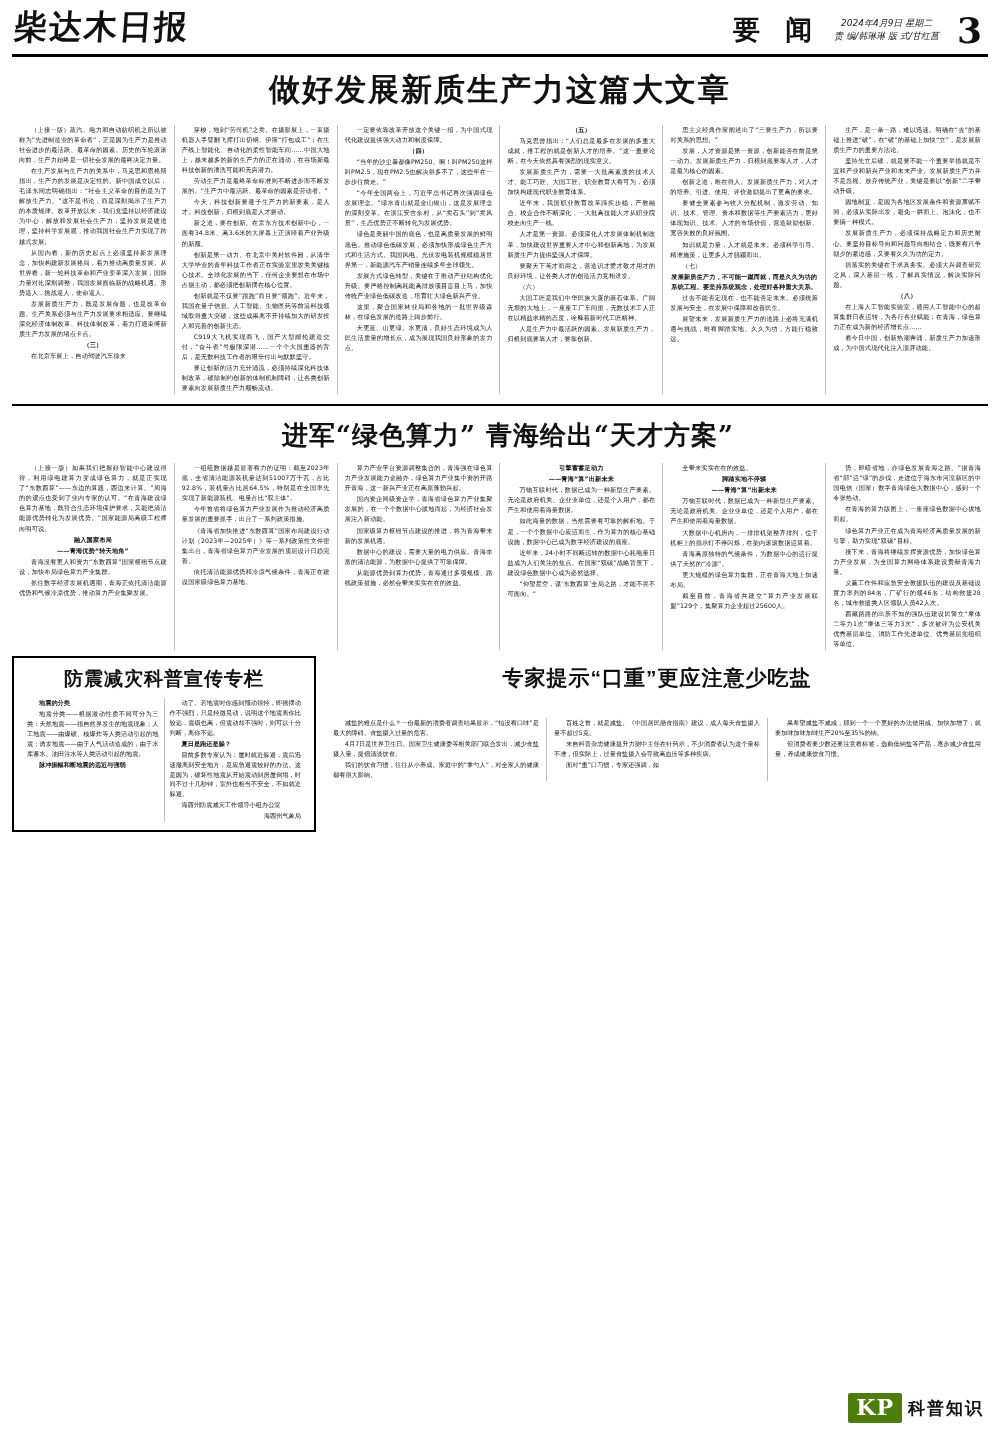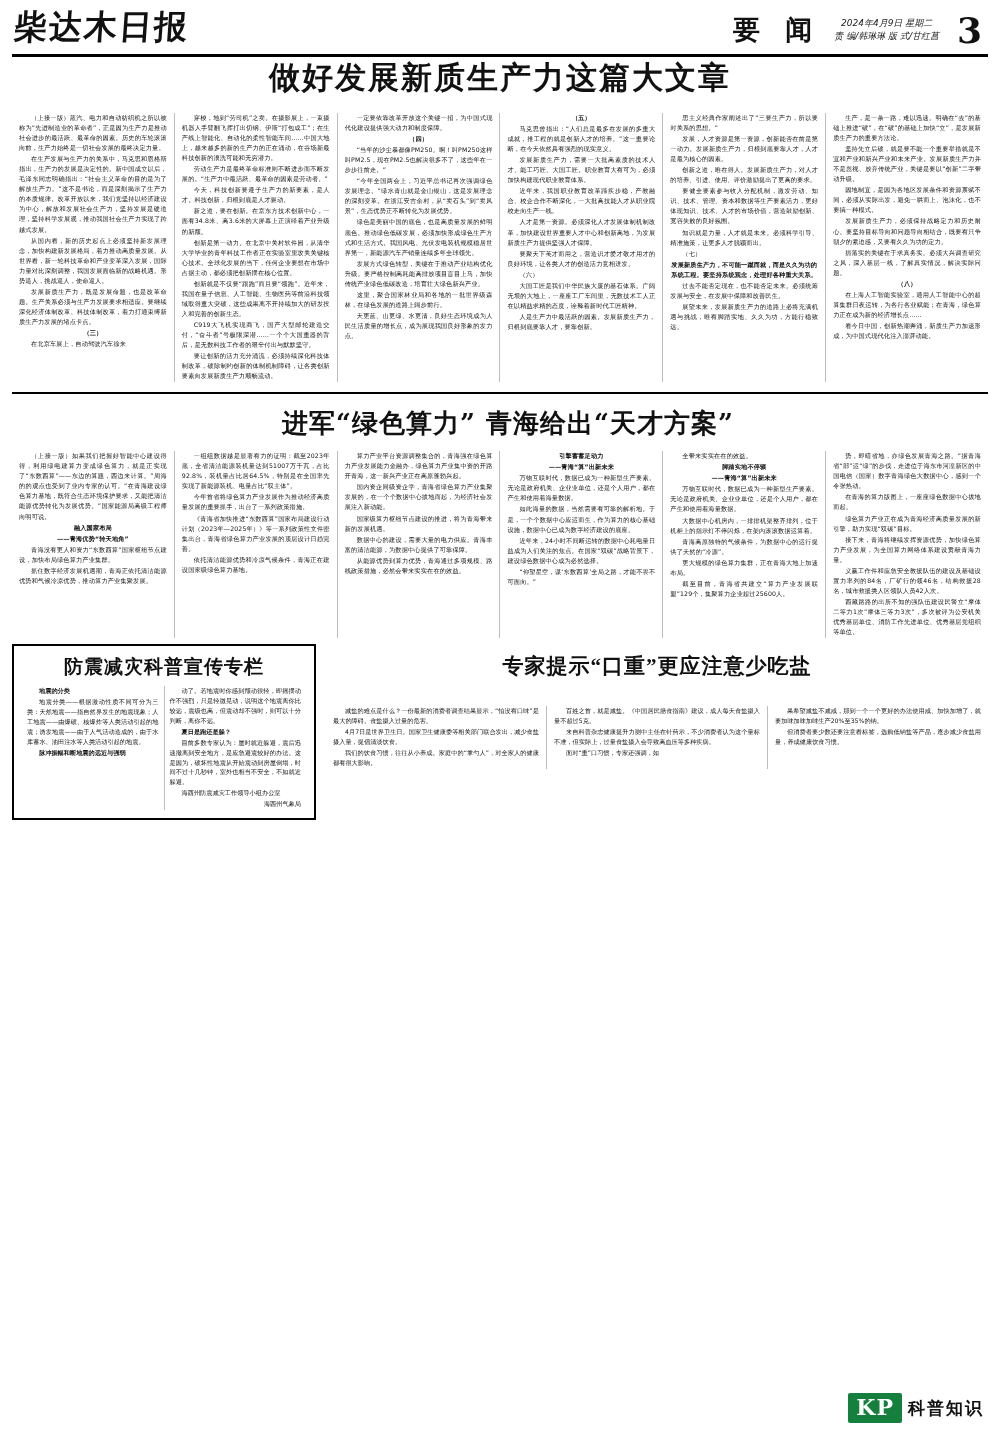--- a/index.html
+++ b/index.html
@@ -33,31 +33,31 @@
     font-family:"DejaVu Serif","Liberation Serif",serif;
     font-size:36px;font-weight:bold;line-height:1;padding:0 4px;
   }
   .rule-thick{height:3px;background:#000;margin:2px 12px 0 12px;}
 
   
   .headline{
     text-align:center;
     font-family:"DejaVu Serif","Liberation Serif",serif;
     font-size:31px;font-weight:bold;letter-spacing:2px;
-    margin:0 0 14px 0;
+    margin:12px 0 14px 0;
   }
   .headline-2{
     text-align:center;
     font-family:"DejaVu Serif","Liberation Serif",serif;
     font-size:26px;font-weight:bold;letter-spacing:1px;
     margin:12px 0 10px 16px;
   }
   .headline-3{
     text-align:center;
-    font-family:Liberation Serif, serif;
+    font-family:Liberation Sans, sans-serif;
     font-size:21px;font-weight:bold;letter-spacing:1px;
     margin:8px 0 26px 0;
   }
 
   
   .cols{display:flex;padding:0 12px;box-sizing:border-box;gap:0;}
   .col{
     flex:1 1 0;
     padding:0 7px;
     box-sizing:border-box;
@@ -110,21 +110,21 @@
   .rightzone .rzcol{flex:1 1 0;padding:0 7px;border-right:1px solid #bdbdbd;}
   .rightzone .rzcol:last-child{border-right:none;}
   .rightzone .rzcol p{margin:0 0 1px 0;font-size:6.2px;line-height:1.6;text-align:justify;text-align-last:justify;}
   .rightzone .rzcol p.indent{text-indent:12px;text-align-last:left;}
 
   .kp-badge{
     position:absolute;right:16px;bottom:10px;
     display:flex;align-items:center;gap:6px;
   }
   .kp-mark{
-    background:#15803d;color:#fff;
+    background:#4d7c0f;color:#fff;
     font-family:"DejaVu Serif","Liberation Serif",serif;
     font-size:22px;font-weight:bold;
     padding:1px 8px 3px 8px;letter-spacing:1px;
     border-radius:2px;
   }
   .kp-text{
     font-family:"DejaVu Serif","Liberation Serif",serif;
     font-size:17px;font-weight:bold;letter-spacing:2px;text-align:center;
   }
   .divider-h2{height:2px;background:#000;margin:10px 12px 0 12px;}

